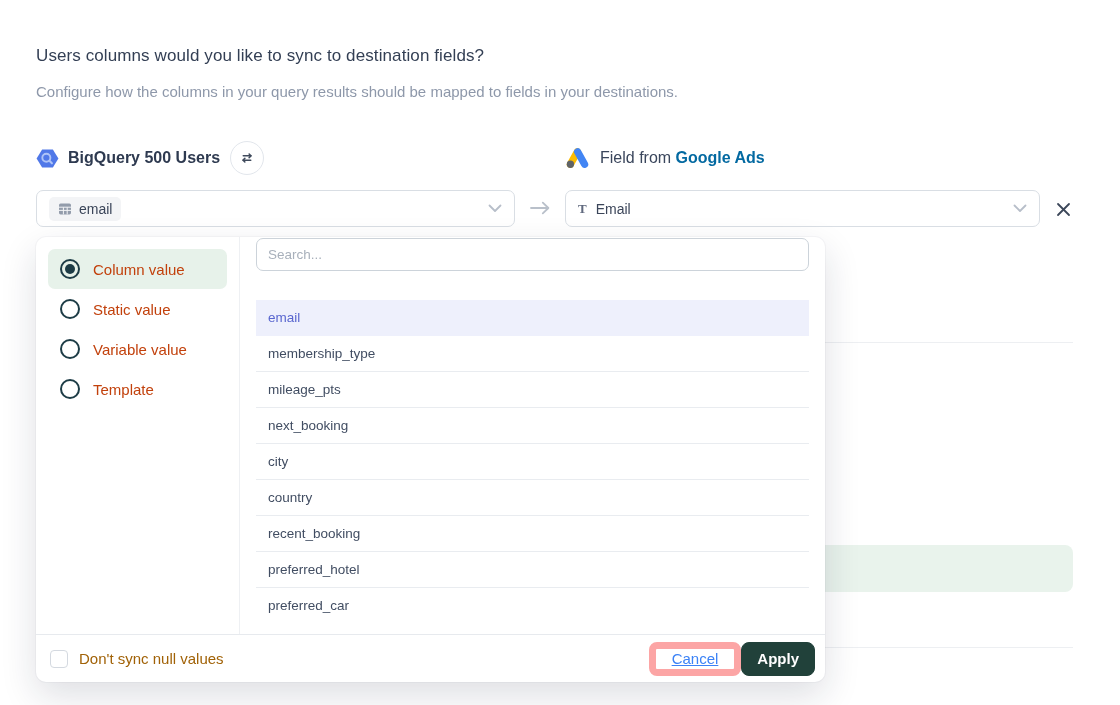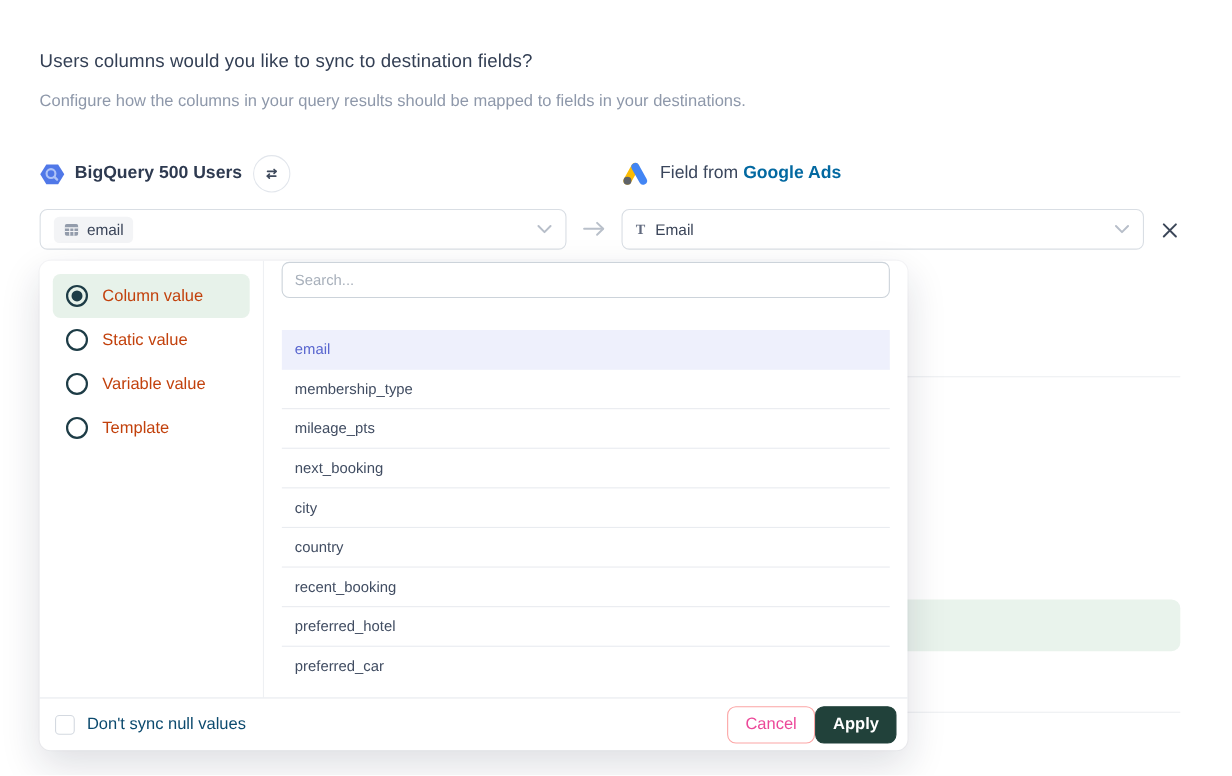--- a/index.html
+++ b/index.html
@@ -59,24 +59,24 @@
   .search-input::placeholder { color:#a8b0bb; }
 
   .col-list { position:absolute; left:220px; top:63px; width:553px; height:315px; overflow:hidden; }
   .col-item { height:36px; display:flex; align-items:center; padding:0 12px; font-size:13.5px; color:#414d62;
            border-bottom:1px solid #e9ecf0; cursor:pointer; }
   .col-item.selected { background:#eef0fc; color:#5966cf; border-bottom-color:#eef0fc; }
 
   .panel-footer { position:absolute; left:0; right:0; bottom:0; height:48px; border-top:1px solid #e7eaee;
            display:flex; align-items:center; padding:0 10px 0 14px; }
   .checkbox { width:18px; height:18px; border:1.5px solid #d4d9e0; border-radius:4px; background:#fff; cursor:pointer; flex:none; }
-  .checkbox-label { margin-left:11px; font-size:15px; font-weight:500; color:#0c4a6e; }
+  .checkbox-label { margin-left:11px; font-size:15px; font-weight:500; color:#a16207; }
   .footer-spacer { flex:1; }
   .btn { height:34px; border-radius:8px; font-size:15px; font-family:"Liberation Sans", sans-serif; cursor:pointer; }
-  .btn.cancel { background:#fff; border:1px solid #fca5a5; color:#ec4899; font-weight:500; padding:0 16px; }
+  .btn.cancel { background:#fff; border:7px solid #fca5a5; color:#3b82f6; font-weight:500; padding:0 16px;text-decoration:underline; }
   .btn.apply { background:var(--accent, #21413a); border:1px solid var(--accent, #21413a); color:#fff; font-weight:600; padding:0 15px; }
 </style>
 </head>
 <body>
 
 <div class="page">
 
   <div class="bg-line l1"></div>
   <div class="bg-highlight"></div>
   <div class="bg-line l2"></div>

